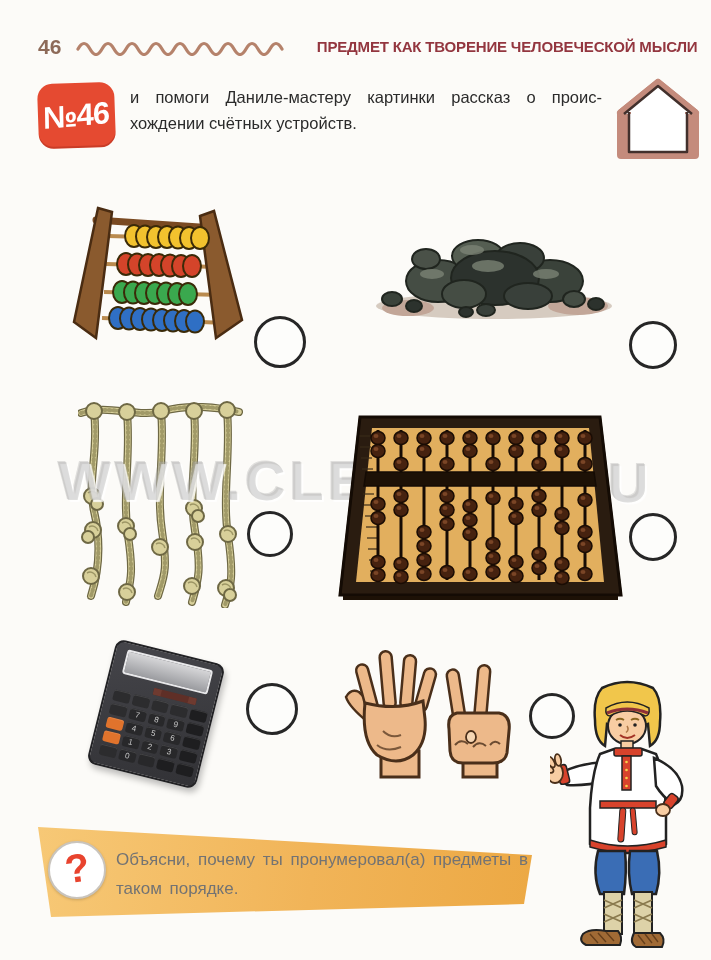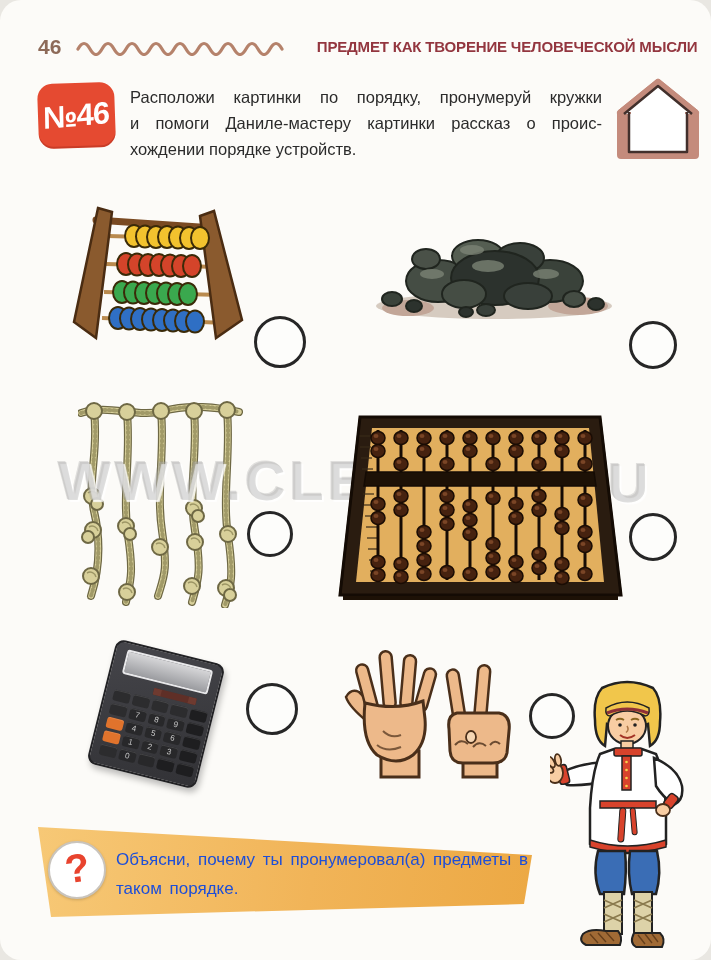--- a/index.html
+++ b/index.html
@@ -1,21 +1,20 @@
 <!DOCTYPE html>
 <html><head>
 <meta charset="utf-8">
 <style>
   html,body{margin:0;padding:0;background:#e9e7e2;}
   #page{
     position:relative;width:711px;height:960px;margin:0 auto;
     background:#fcfbf8;overflow:hidden;
     font-family:"Liberation Sans","DejaVu Sans",sans-serif;
     color:#2e2e2e;
-    border-radius:21px;
   }
   
   .page-number{
     position:absolute;left:38px;top:35px;
     font-size:21px;font-weight:bold;color:#8d6a58;
   }
   .wave-line{position:absolute;left:76px;top:40px;}
   .page-title{
     position:absolute;right:14px;top:38px;
     font-size:15.5px;font-weight:bold;color:#93363f;
@@ -96,41 +95,40 @@
     background:#fff;border:2px solid #c9c4bd;box-sizing:border-box;
     display:flex;align-items:center;justify-content:center;z-index:5;
     box-shadow:0 1px 3px rgba(0,0,0,.18);
   }
   .q-circle span{
     color:#e8432e;font-size:40px;font-weight:bold;transform:rotate(-8deg);
     margin-top:-4px;
   }
   .q-text{
     position:absolute;left:116px;top:845px;width:424px;
-    font-size:17px;line-height:29px;color:#1d4ed8;z-index:5;word-spacing:3px;
+    font-size:17px;line-height:29px;color:#737373;z-index:5;word-spacing:3px;
   }
 </style>
 </head>
 <body>
 
 <div id="page">
 
   <div class="page-number">46</div>
   <svg class="wave-line" width="208" height="16" viewBox="0 0 208 16">
     <path d="M2,9 q6,-11 12,0 t12,0 t12,0 t12,0 t12,0 t12,0 t12,0 t12,0 t12,0 t12,0 t12,0 t12,0 t12,0 t12,0 t12,0 t12,0 t12,0" fill="none" stroke="#b5826b" stroke-width="3.2" stroke-linecap="round"></path>
   </svg>
   <div class="page-title">ПРЕДМЕТ КАК ТВОРЕНИЕ ЧЕЛОВЕЧЕСКОЙ МЫСЛИ</div>
 
   <div class="task-badge">
     <span>№46</span>
   </div>
   <div class="instruction">
-    <div class="instr-line">Расположи картинки по порядку, пронумеруй кружки</div>
     <div class="instr-line">и помоги Даниле-мастеру картинки рассказ о проис-</div>
-    <div class="instr-line last">хождении порядке устройств.</div>
+    <div class="instr-line last">хождении счётных устройств.</div>
   </div>
   <svg class="house-icon" width="92" height="86" viewBox="0 0 92 86">
     <path d="M9,37 L46,7 L83,37 L83,79 L9,79 Z" fill="#ffffff" stroke="#c48b7c" stroke-width="8" stroke-linejoin="round"></path>
     <path d="M9,37 L46,7 L83,37 M15,34 L15,79 L77,79 L77,34" fill="none" stroke="#c48b7c" stroke-width="8" stroke-linejoin="round" stroke-linecap="round"></path>
     <path d="M12,38 L46,10 L80,38 M17,36 L17,76 L75,76 L75,36" fill="#ffffff" stroke="#42302c" stroke-width="2.5" stroke-linejoin="round"></path>
   </svg>
 
   <svg class="item z1" style="left:72px;top:198px" width="178" height="152" viewBox="0 0 178 152">
     <path d="M24,22 L142,30" stroke="#7a4a22" stroke-width="7" stroke-linecap="round"></path>
 

